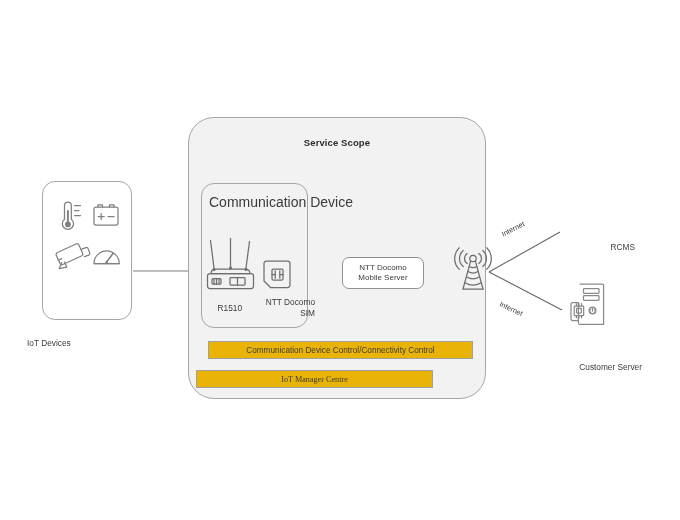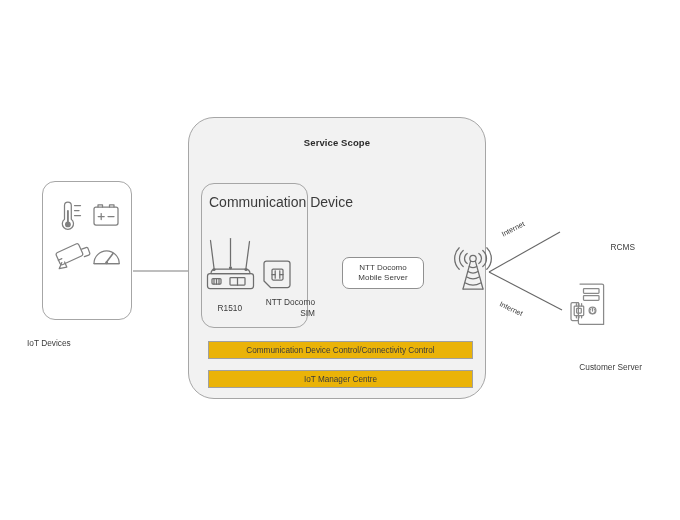--- a/index.html
+++ b/index.html
@@ -93,21 +93,21 @@
     border: 1px solid #a0a0a0;
     box-sizing: border-box;
     display: flex;
     align-items: center;
     justify-content: center;
     font-size: 8.2px;
     color: #3b3b3b;
     white-space: nowrap;
   }
   .ctrl-bar-1 { left: 208px; top: 341px; width: 265px; height: 18px; }
-  .ctrl-bar-2 { left: 208px; top: 370px; width: 265px; height: 18px; }
+  .ctrl-bar-2 { left: 196px; top: 370px; width: 237px; height: 18px; font-family: Liberation Serif, serif; }
 
   
   .mobile-net {
     left: 342px;
     top: 257px;
     width: 82px;
     height: 32px;
     background: #ffffff;
     border: 1px solid #909090;
     border-radius: 7px;

